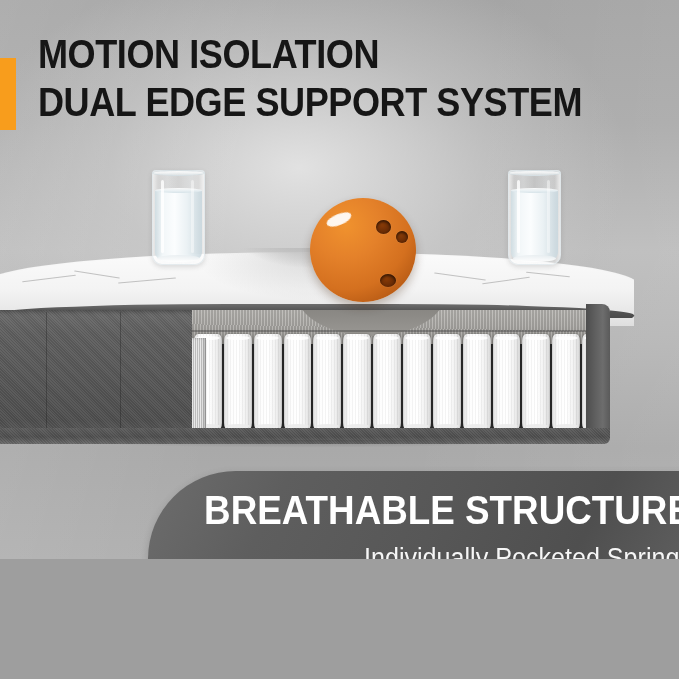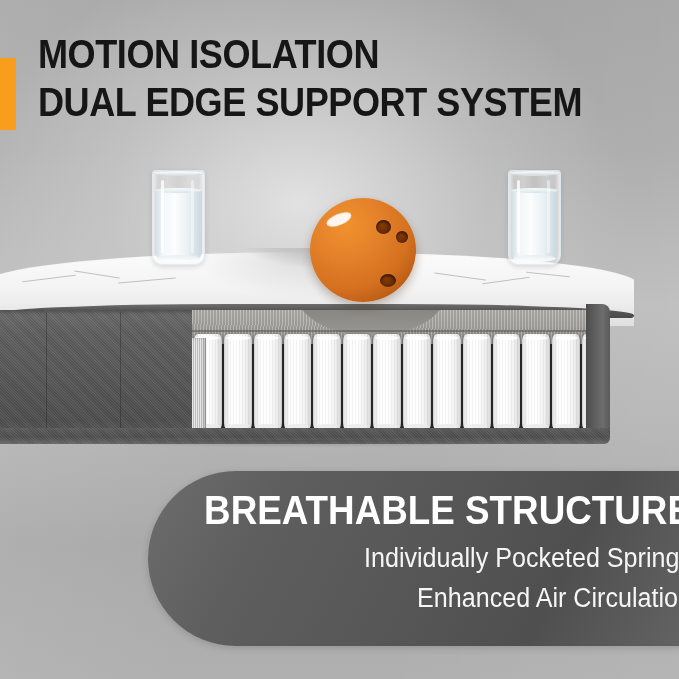--- a/index.html
+++ b/index.html
@@ -3,21 +3,21 @@
 <meta charset="utf-8">
 <style>
   html, body {
     margin: 0;
     padding: 0;
     background: #9e9e9e;
   }
   #stage {
     position: relative;
     width: 679px;
-    height: 679px;
+    height: 559px;
     overflow: hidden;
     font-family: "Liberation Sans", sans-serif;
     background: #a8a8a8;
   }
 
   
   .bg-base {
     position: absolute;
     inset: 0;
     background:

